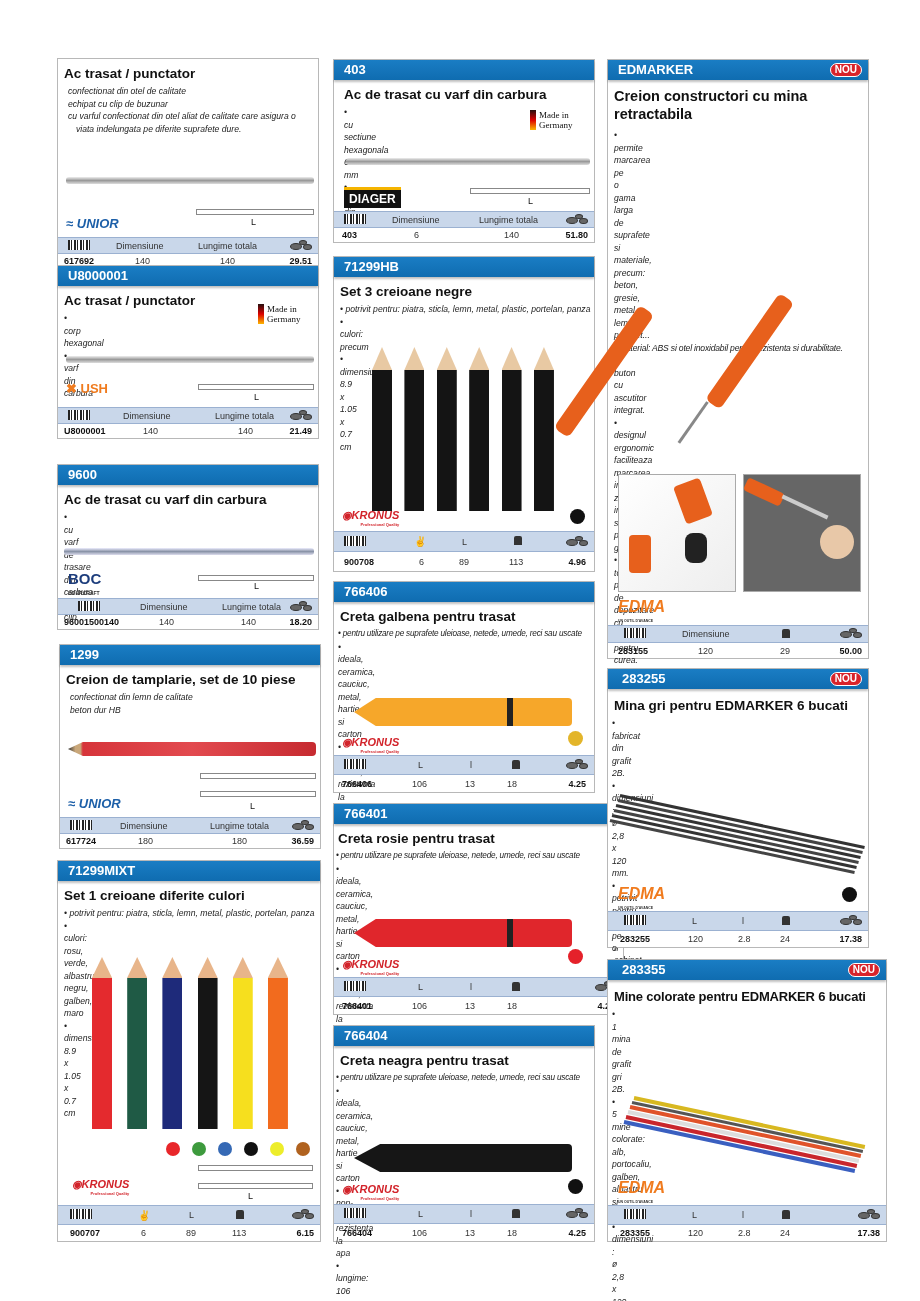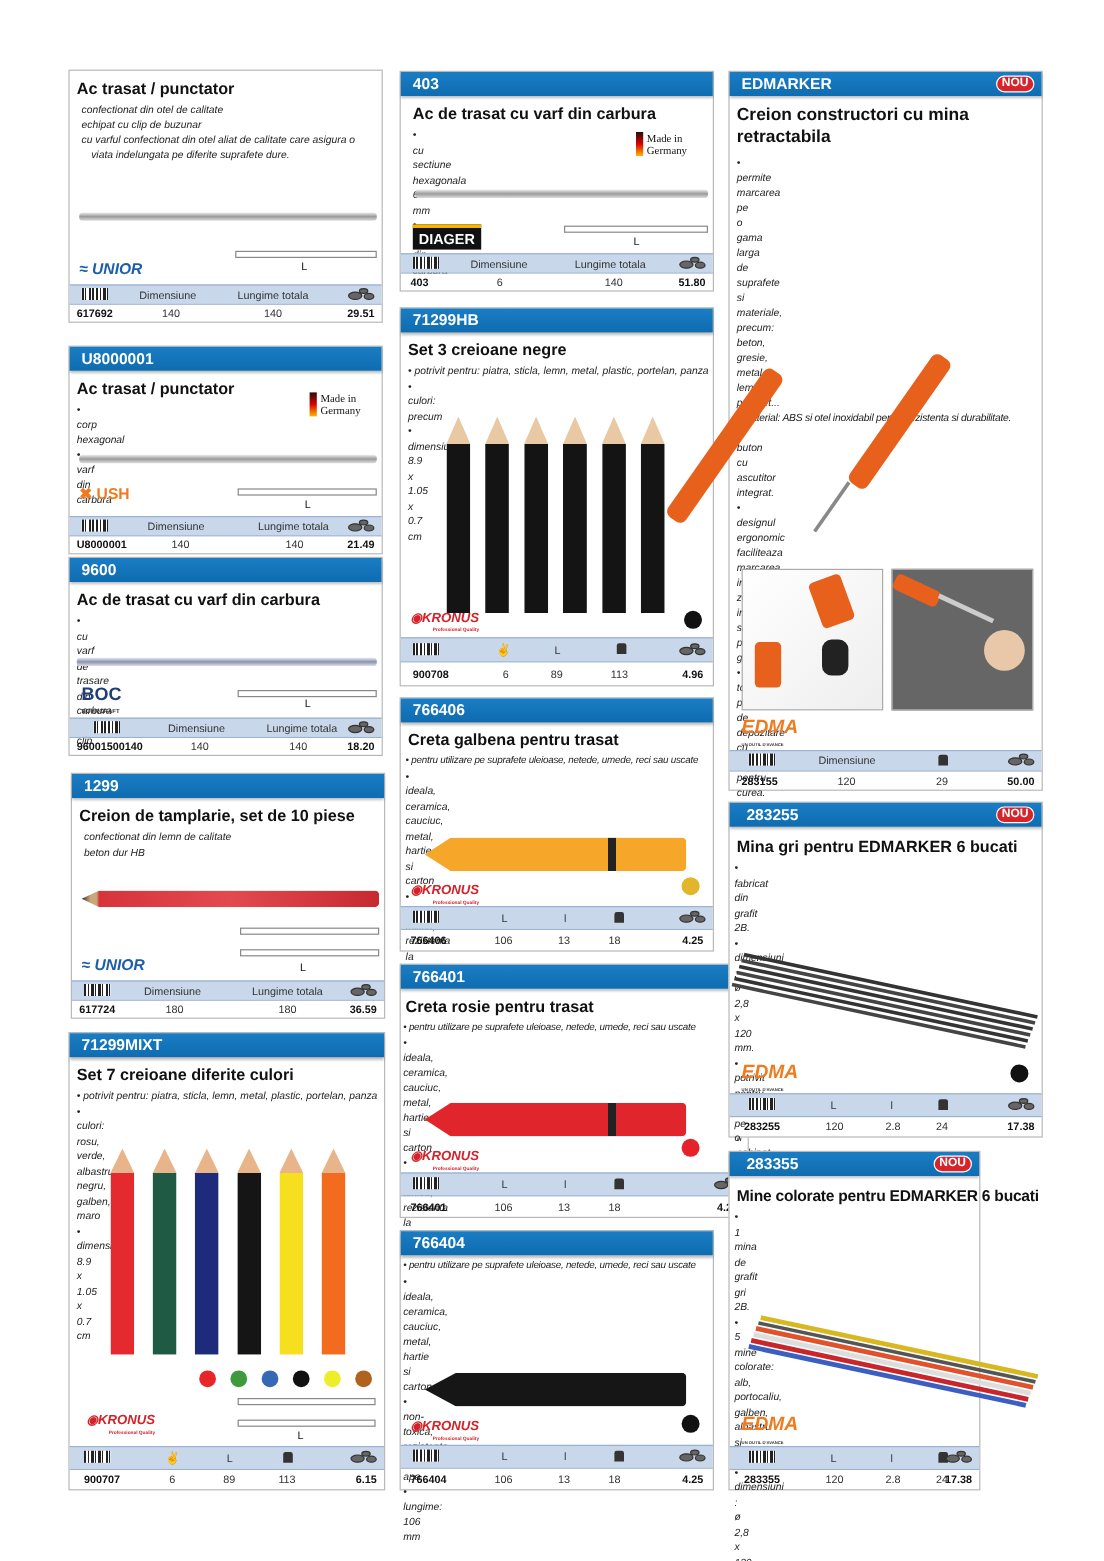--- a/index.html
+++ b/index.html
@@ -52,21 +52,21 @@
     </div>
     <div class="frow2">
       <span class="c code" style="left:6px">617692</span>
       <span class="c" style="left:77px">140</span>
       <span class="c" style="left:162px">140</span>
       <span class="c price" style="right:6px">29.51</span>
     </div>
   </div>
 </div>
 
-<div class="card" style="left:57px;top:288px;width:262px;height:174px">
+<div class="card" style="left:57px;top:265px;width:262px;height:174px">
   <div class="hdr">U8000001</div>
   <div class="title">Ac trasat / punctator</div>
   <ul class="bl dot">
     <li>corp hexagonal</li>
     <li>varf din carbura</li>
   </ul>
   <div class="madein" style="left:200px;top:38px;width:60px;border-left:6px solid;border-image:linear-gradient(#111,#d00,#fc0) 1;padding-left:3px">Made in Germany</div>
   <div class="pen" style="left:8px;top:90px;width:248px"></div>
   <div class="logo" style="left:8px;top:115px;color:#f07b1e;font-size:13px;font-style:normal">✖ <span>USH</span></div>
   <div class="dim" style="left:140px;top:118px;width:116px"></div>
@@ -136,21 +136,21 @@
       <span class="c code" style="left:6px">617724</span>
       <span class="c" style="left:78px">180</span>
       <span class="c" style="left:172px">180</span>
       <span class="c price" style="right:6px">36.59</span>
     </div>
   </div>
 </div>
 
 <div class="card" style="left:57px;top:860px;width:264px;height:382px">
   <div class="hdr">71299MIXT</div>
-  <div class="title">Set 7 creioane diferite culori</div>
+  <div class="title">Set 1 creioane diferite culori</div>
   <ul class="bl dot">
     <li style="white-space:nowrap">potrivit pentru: piatra, sticla, lemn, metal, plastic, portelan, panza</li>
     <li>culori: rosu, verde, albastru, negru, galben, maro</li>
     <li>dimensiuni: 8.9 x 1.05 x 0.7 cm</li>
   </ul>
   <div style="position:absolute;left:34px;top:96px;width:196px;height:172px;display:flex;justify-content:space-between">
     <div style="width:20px;background:linear-gradient(#e8b58a 0 12%,#e42a2e 12%);clip-path:polygon(50% 0,100% 12%,100% 100%,0 100%,0 12%)"></div>
     <div style="width:20px;background:linear-gradient(#e8b58a 0 12%,#1f5a45 12%);clip-path:polygon(50% 0,100% 12%,100% 100%,0 100%,0 12%)"></div>
     <div style="width:20px;background:linear-gradient(#e8b58a 0 12%,#1e2a7a 12%);clip-path:polygon(50% 0,100% 12%,100% 100%,0 100%,0 12%)"></div>
     <div style="width:20px;background:linear-gradient(#e8b58a 0 12%,#151515 12%);clip-path:polygon(50% 0,100% 12%,100% 100%,0 100%,0 12%)"></div>
@@ -306,20 +306,21 @@
       <span class="c" style="left:78px">106</span>
       <span class="c" style="left:131px">13</span>
       <span class="c" style="left:173px">18</span>
       <span class="c price" style="right:8px">4.25</span>
     </div>
   </div>
 </div>
 
 <div class="card" style="left:333px;top:1025px;width:262px;height:217px">
   <div class="hdr">766404</div>
+  <div class="title">Creta neagra pentru trasat</div>
   <ul class="bl dot" style="padding-left:2px">
     <li style="white-space:nowrap;font-size:8.2px;letter-spacing:-.2px">pentru utilizare pe suprafete uleioase, netede, umede, reci sau uscate</li>
     <li>ideala, ceramica, cauciuc, metal, hartie si carton</li>
     <li>non-toxica, rezistenta la apa</li>
     <li>lungime: 106 mm</li>
 
   </ul>
   <div style="position:absolute;left:20px;top:118px;width:218px;height:28px;background:linear-gradient(90deg,#161616 0 100%);clip-path:polygon(0 50%,12% 0,100% 0,100% 100%,12% 100%);border-radius:4px"></div>
   <div class="logo" style="left:8px;top:158px;color:#d2232a;font-size:11px;line-height:10px">◉<span>KRONUS</span><div style="font-size:4px;text-align:right;font-style:normal">Professional Quality</div></div>
   <div class="dot" style="left:234px;top:153px;background:#111;width:15px;height:15px"></div>
@@ -415,21 +416,21 @@
     <div class="frow2" style="height:17px">
       <span class="c code" style="left:12px">283255</span>
       <span class="c" style="left:80px">120</span>
       <span class="c" style="left:130px">2.8</span>
       <span class="c" style="left:172px">24</span>
       <span class="c price" style="right:6px">17.38</span>
     </div>
   </div>
 </div>
 
-<div class="card" style="left:607px;top:959px;width:210px;height:283px">
+<div class="card" style="left:607px;top:959px;width:280px;height:283px">
   <div class="hdr" style="padding-left:14px"><span>283355</span><span class="nou">NOU</span></div>
   <div class="title" style="padding-top:9px;font-size:13px;white-space:nowrap;letter-spacing:-.2px">Mine colorate pentru EDMARKER 6 bucati</div>
   <ul class="bl dot" style="padding-left:4px">
     <li>1 mina de grafit gri 2B.</li>
     <li>5 mine colorate: alb, portocaliu, galben, albastru si rosu.</li>
     <li>dimensiuni : ø 2,8 x 120 mm.</li>
 
   </ul>
   <div style="position:absolute;left:12px;top:136px;width:236px;height:70px">
     <div style="position:absolute;left:14px;top:0;width:236px;height:4px;background:#d8b820;transform:rotate(12deg);transform-origin:left"></div>

